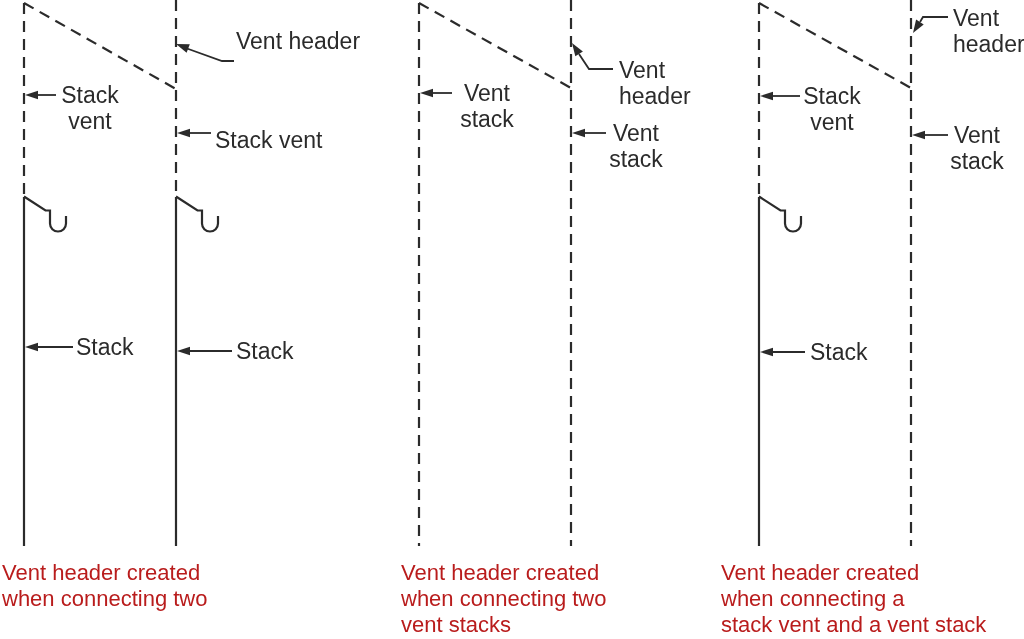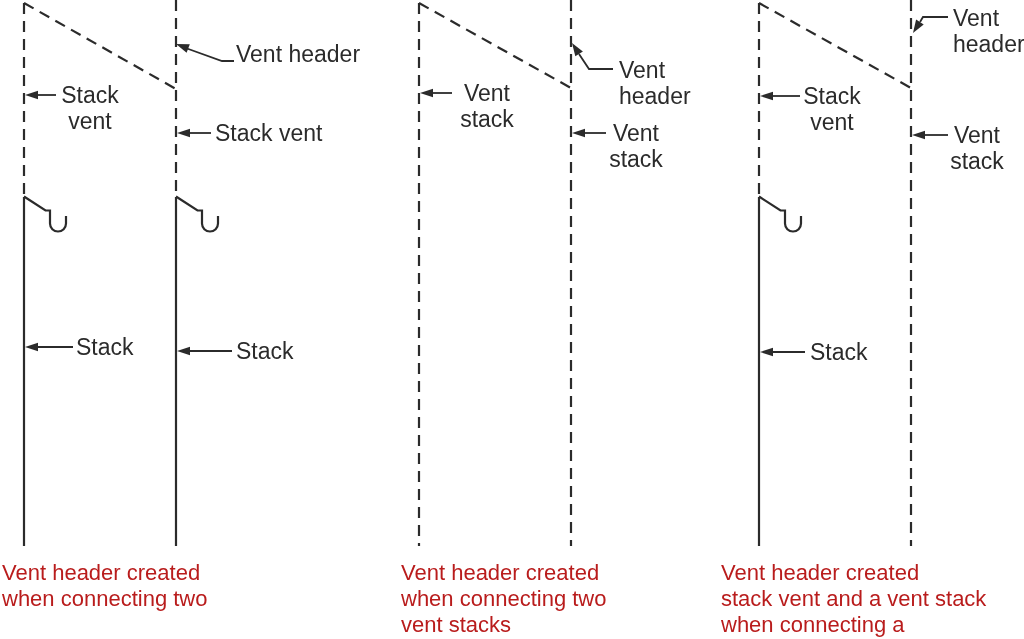--- a/index.html
+++ b/index.html
@@ -93,28 +93,28 @@
       <line class="lead" x1="771" y1="96" x2="800" y2="96"></line>
 
       <polygon class="arrow" points="912,135 925,130.7 925,139.3"></polygon>
       <line class="lead" x1="923" y1="135" x2="948" y2="135"></line>
 
       <polygon class="arrow" points="760,352 773,347.7 773,356.3"></polygon>
       <line class="lead" x1="771" y1="352" x2="805" y2="352"></line>
     </g>
   </svg>
 
-  <div class="label" style="left:236px; top:41px">
+  <div class="label" style="left:236px; top:28px">
     <div>Vent header</div>
   </div>
   <div class="label centered" style="left:57px; top:82px; width:66px">
     <div>Stack</div>
     <div>vent</div>
   </div>
-  <div class="label" style="left:215px; top:120px">
+  <div class="label" style="left:215px; top:127px">
     <div>Stack vent</div>
   </div>
   <div class="label" style="left:76px; top:334px">
     <div>Stack</div>
   </div>
   <div class="label" style="left:236px; top:338px">
     <div>Stack</div>
   </div>
   <div class="caption" style="left:2px; top:560px">
     <div>Vent header created</div>
@@ -149,17 +149,17 @@
   </div>
   <div class="label centered" style="left:949px; top:122px; width:56px">
     <div>Vent</div>
     <div>stack</div>
   </div>
   <div class="label" style="left:810px; top:339px">
     <div>Stack</div>
   </div>
   <div class="caption" style="left:721px; top:560px">
     <div>Vent header created</div>
+    <div>when connecting a</div>
     <div>stack vent and a vent stack</div>
-    <div>when connecting a</div>
   </div>
 
 </div>
 
 </body></html>

